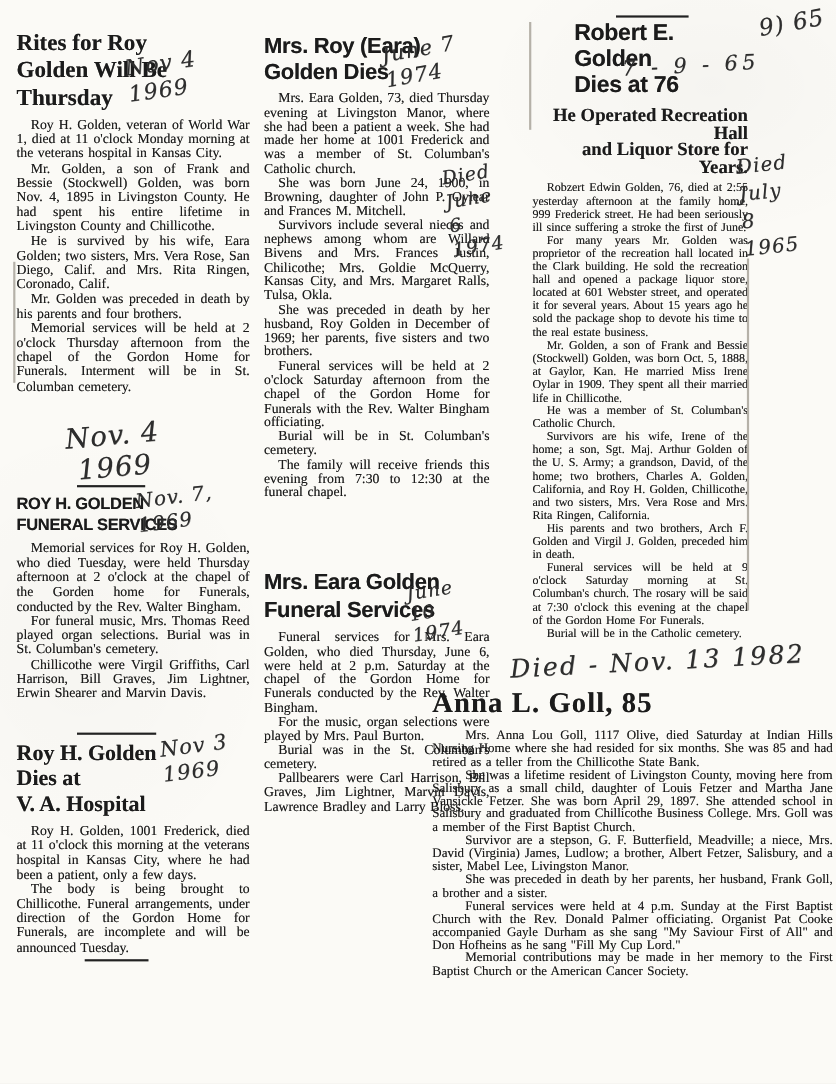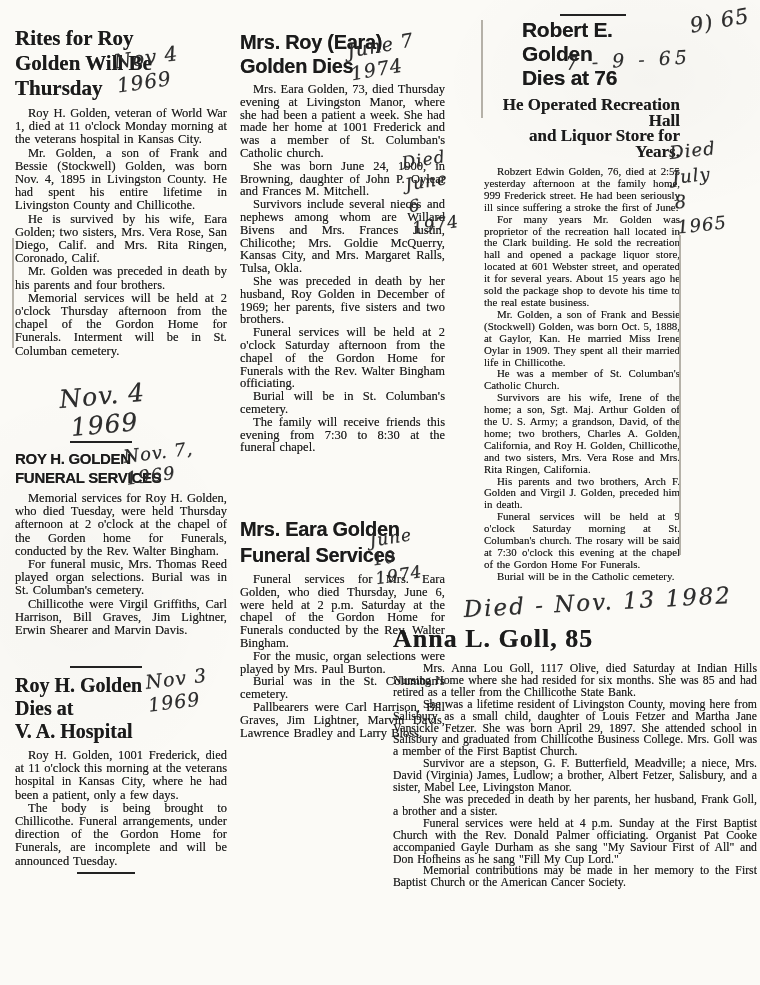--- a/index.html
+++ b/index.html
@@ -121,21 +121,21 @@
 
   <section class="article c-mid" style="left:240px; top:30px; width:205px;">
     <h1 class="hl-sans" style="font-size:20px; line-height:24px;">Mrs. Roy (Eara)
 Golden Dies</h1>
     <p>Mrs. Eara Golden, 73, died Thursday evening at Livingston Manor, where she had been a patient a week. She had made her home at 1001 Frederick and was a member of St. Columban's Catholic church.</p>
     <p>She was born June 24, 1900, in Browning, daughter of John P. Oylear and Frances M. Mitchell.</p>
     <p>Survivors include several nieces and nephews among whom are Willard Bivens and Mrs. Frances Justin, Chilicothe; Mrs. Goldie McQuerry, Kansas City, and Mrs. Margaret Ralls, Tulsa, Okla.</p>
     <p>She was preceded in death by her husband, Roy Golden in December of 1969; her parents, five sisters and two brothers.</p>
     <p>Funeral services will be held at 2 o'clock Saturday afternoon from the chapel of the Gordon Home for Funerals with the Rev. Walter Bingham officiating.</p>
     <p>Burial will be in St. Columban's cemetery.</p>
-    <p>The family will receive friends this evening from 7:30 to 8:30 at the funeral chapel.</p>
+    <p>The family will receive friends this evening from 7:30 to 12:30 at the funeral chapel.</p>
   </section>
 
   <div class="hw" style="left:345px; top:40px; font-size:19px; transform:rotate(-10deg);">June 7
 1974</div>
 
   <div class="hw" style="left:400px; top:152px; font-size:17px; line-height:22px; transform:rotate(-9deg); text-align:left;">Died
 June
 6
 1974</div>
 

